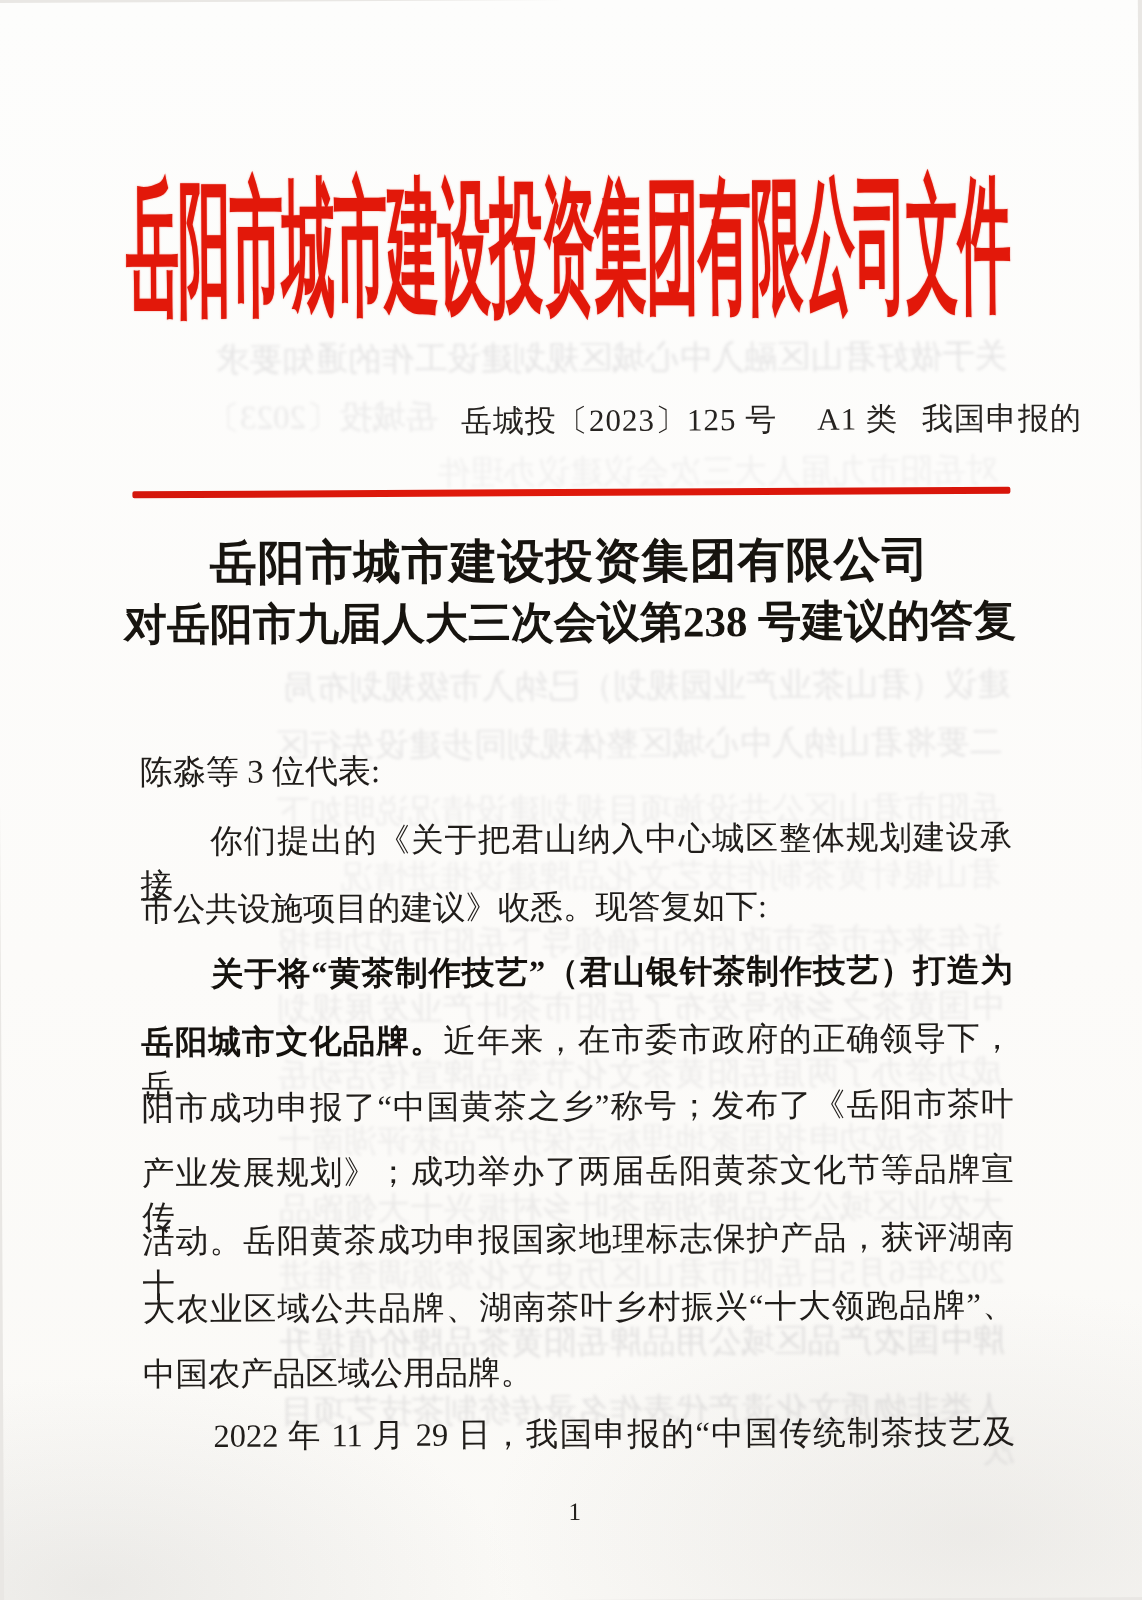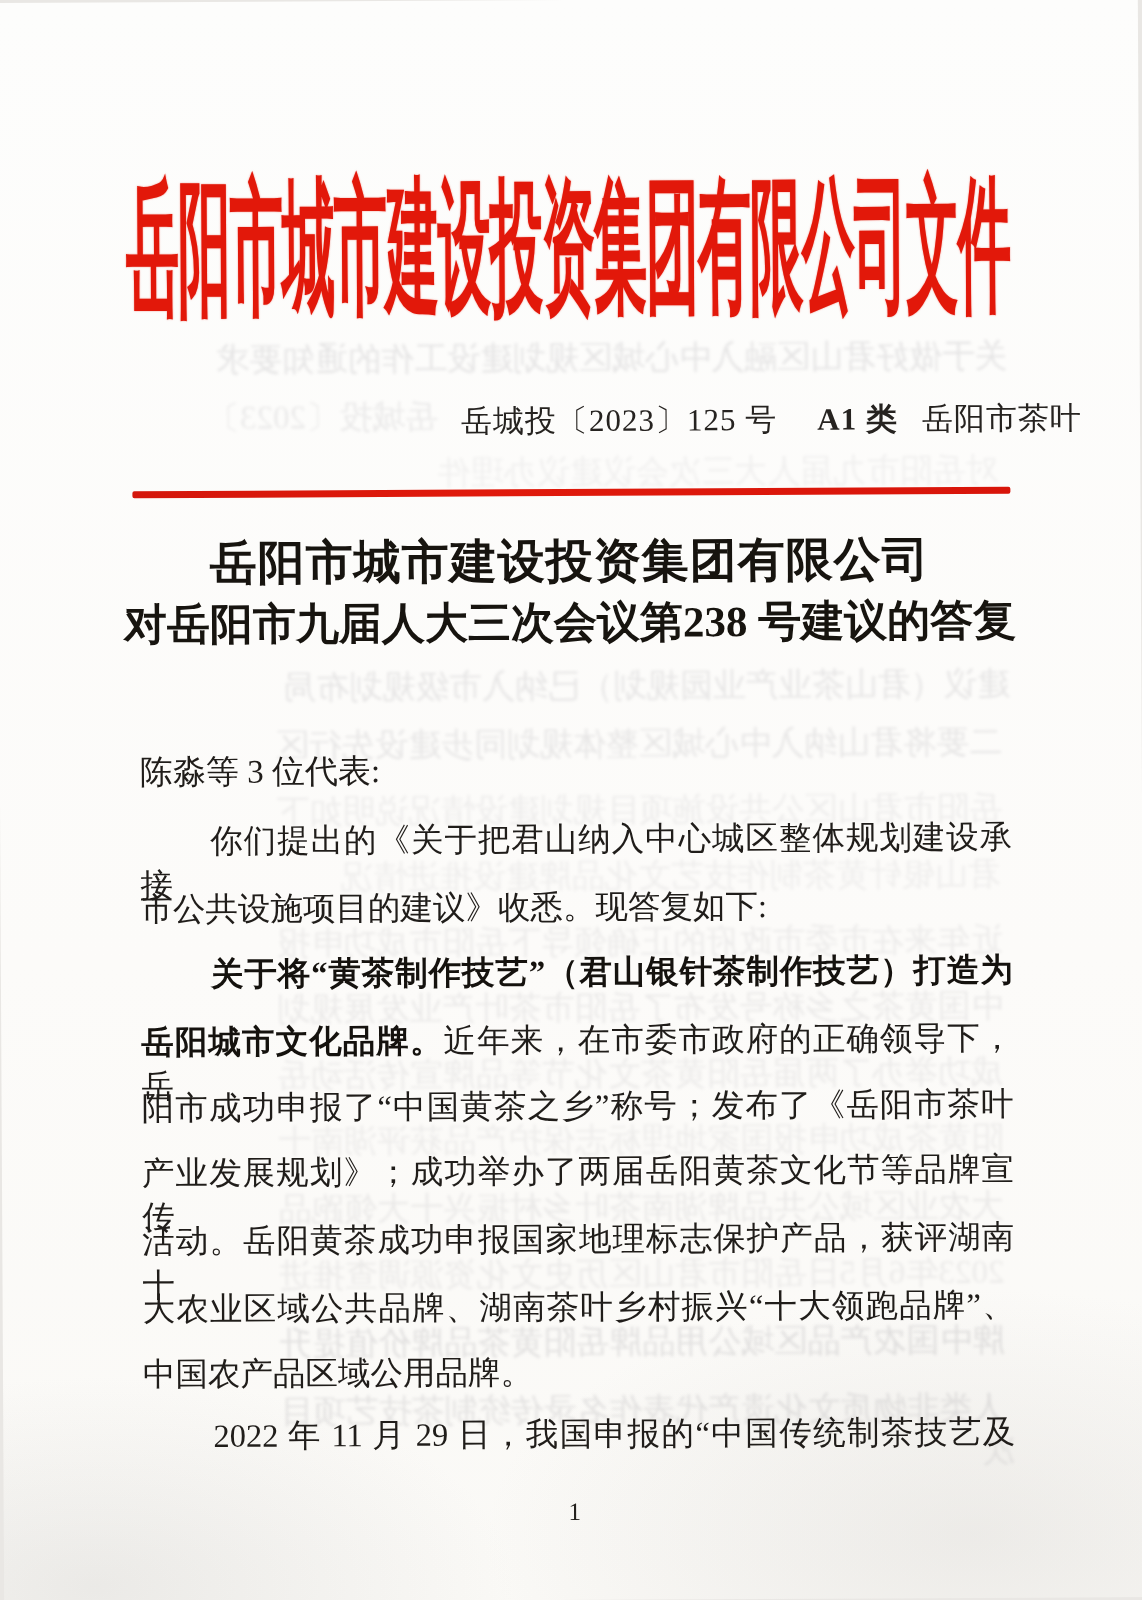--- a/index.html
+++ b/index.html
@@ -28,21 +28,21 @@
     color:#e2180a;
     text-shadow:0 0 1px rgba(226,24,10,0.55);
     transform:scaleY(2.78);transform-origin:center;
   }
   
   .docnum{
     position:absolute;top:400px;left:463px;
     display:flex;align-items:baseline;white-space:nowrap;
     font-size:31px;color:#262320;letter-spacing:1px;
   }
-  .docnum .cls{margin-left:40px;font-weight:bold;}
+  .docnum .cls{margin-left:40px;}
   .docnum .pub{margin-left:24px;}
   
   .redline{
     position:absolute;top:489px;left:134px;width:878px;height:7px;
     background:linear-gradient(90deg,#d4170c,#e01a0c 40%,#d8150a);
     border-radius:2px;
   }
   
   .doc-title{
     position:absolute;top:530px;left:0;right:0;text-align:center;
@@ -105,21 +105,21 @@
       <div class="ghost" style="top: 1430px; left: 950px; width: 62px; opacity: 0.14;">次</div>
     </div>
 
   <div class="letterhead">
     <span>岳阳市城市建设投资集团有限公司文件</span>
   </div>
 
   <div class="docnum">
     <span class="num">岳城投〔2023〕125 号</span>
     <span class="cls">A1 类</span>
-    <span class="pub">岳阳市茶叶</span>
+    <span class="pub">我国申报的</span>
   </div>
 
   <div class="redline"></div>
 
   <div class="doc-title">
     <div class="t1">岳阳市城市建设投资集团有限公司</div>
     <div class="t2">对岳阳市九届人大三次会议第238 号建议的答复</div>
   </div>
 
   <div class="salutation">陈淼等 3 位代表:</div>

